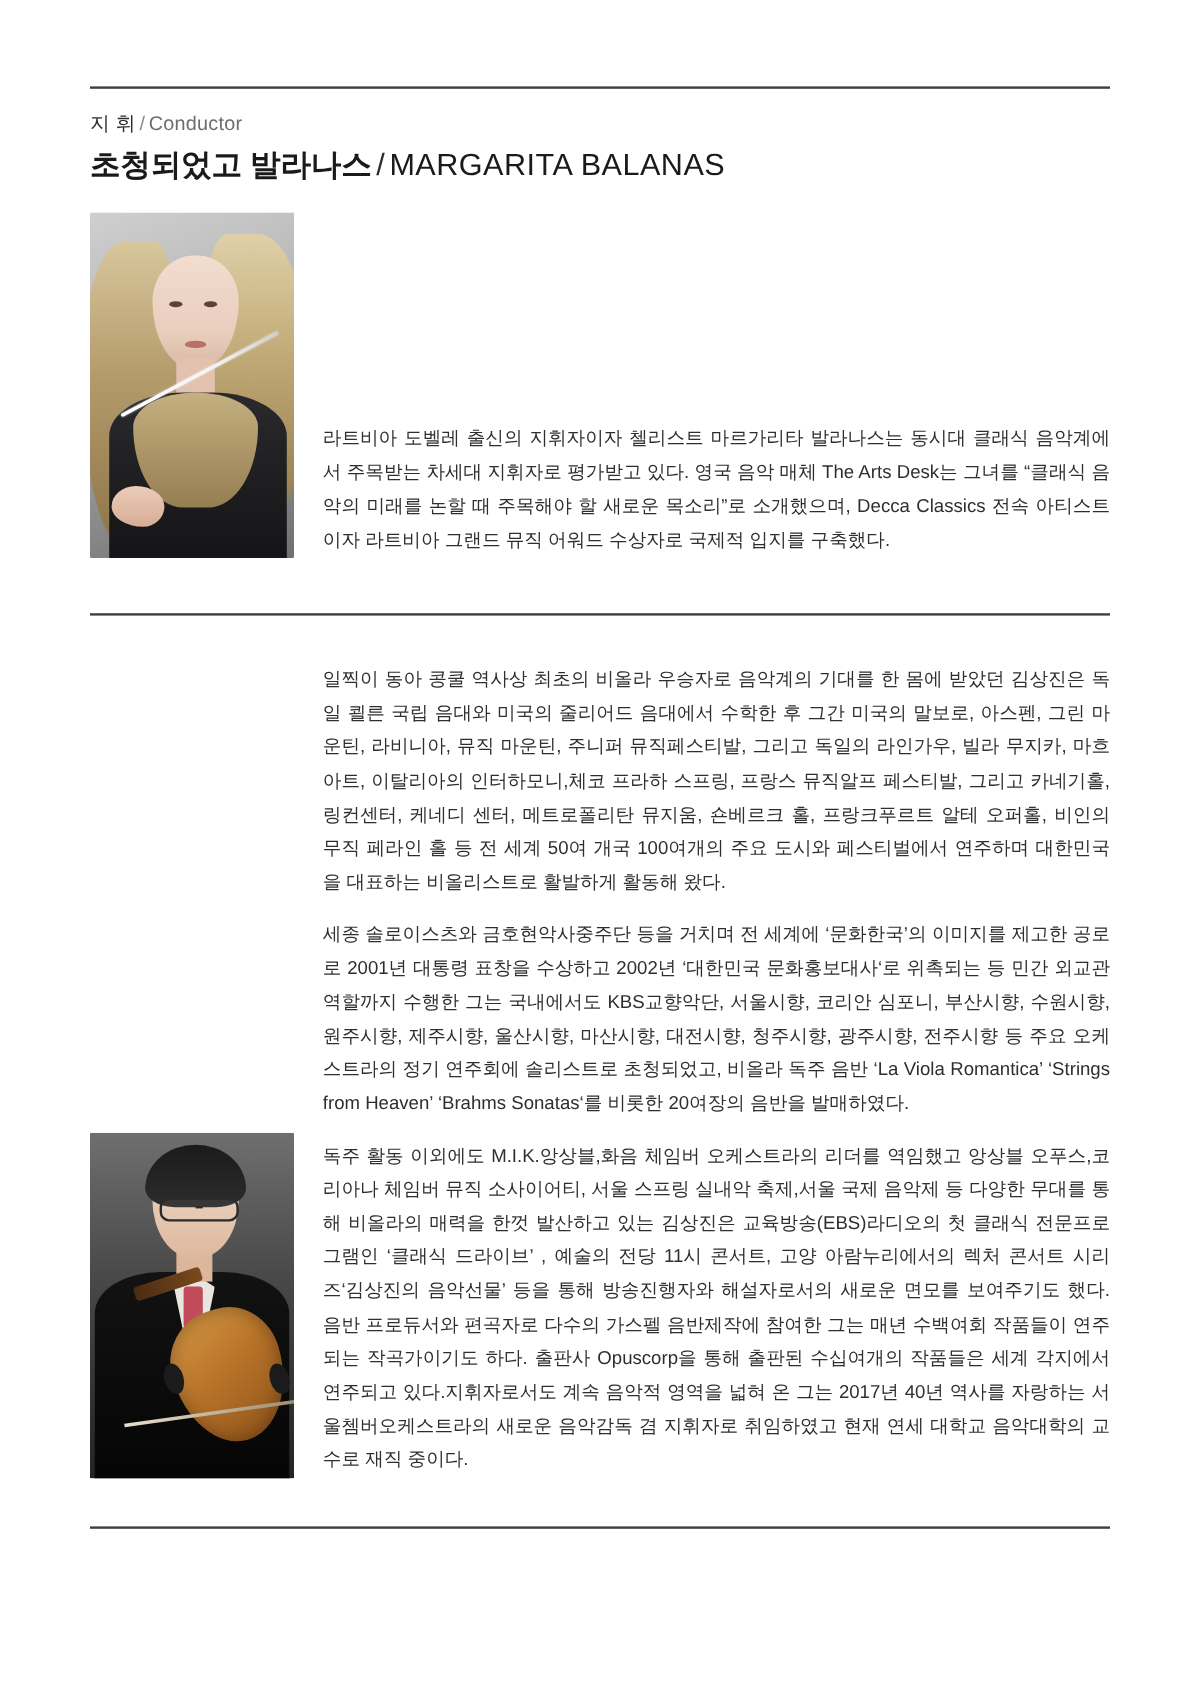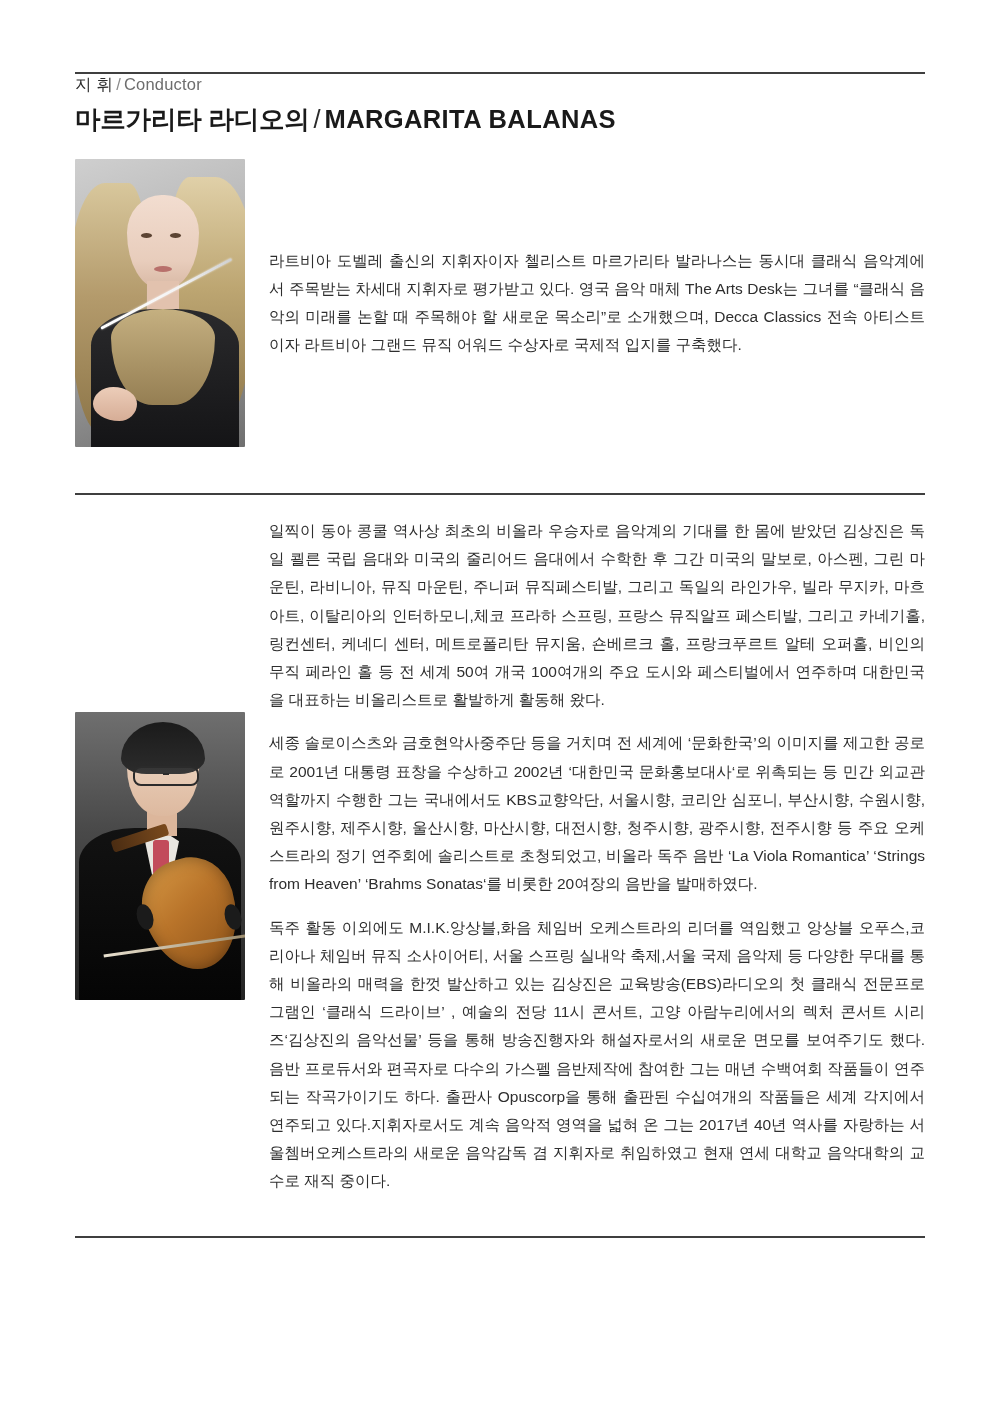--- a/index.html
+++ b/index.html
@@ -21,45 +21,45 @@
     padding: 0 75px;
     position: relative;
   }
   .divider {
     height: 2px;
     background: #3f3f3f;
     width: 850px;
     margin: 0;
   }
   .top-divider { margin-top: 72px; }
-  .artist-block { }
+  .artist-block { padding-top: 18px; }
   .role-line {
     font-size: 16.5px;
     color: #4a4a4a;
     letter-spacing: 0.2px;
     margin: 0 0 6px 0;
     font-weight: 400;
   }
   .role-ko { color: #2b2b2b; }
   .role-sep { color: #8a8a8a; padding: 0 3px; }
   .role-en { color: #6d6d6d; }
   .name-line {
     font-size: 25.5px;
     margin: 0 0 0 0;
     font-weight: 700;
     color: #1a1a1a;
     letter-spacing: -0.2px;
   }
   .name-ko { font-weight: 700; }
   .name-sep { font-weight: 400; color: #2b2b2b; padding: 0 4px; }
-  .name-en { font-weight: 700; letter-spacing: 0.4px; }
+  .name-en { font-weight: 400; letter-spacing: 0.4px; }
 
   .content-row {
     display: flex;
-    align-items: center;
+    align-items: flex-end;
     margin-top: 22px;
   }
   .photo {
     width: 170px;
     flex: 0 0 170px;
     margin-right: 24px;
     position: relative;
     overflow: hidden;
     border-radius: 1px;
   }
@@ -210,21 +210,21 @@
 
 <div class="page">
 
   <div class="divider top-divider"></div>
 
   <section class="artist-block">
     <div class="role-line">
       <span class="role-ko">지 휘</span><span class="role-sep">/</span><span class="role-en">Conductor</span>
     </div>
     <div class="name-line">
-      <span class="name-ko">마르가리타 라디오의</span><span class="name-sep">/</span><span class="name-en">MARGARITA BALANAS</span>
+      <span class="name-ko">초청되었고 발라나스</span><span class="name-sep">/</span><span class="name-en">MARGARITA BALANAS</span>
     </div>
 
     <div class="content-row">
       <div class="photo photo-1">
         <div class="p1-bg"></div>
         <div class="p1-hairL"></div>
         <div class="p1-hairR"></div>
         <div class="p1-face"></div>
         <div class="p1-eyeL"></div>
         <div class="p1-eyeR"></div>

